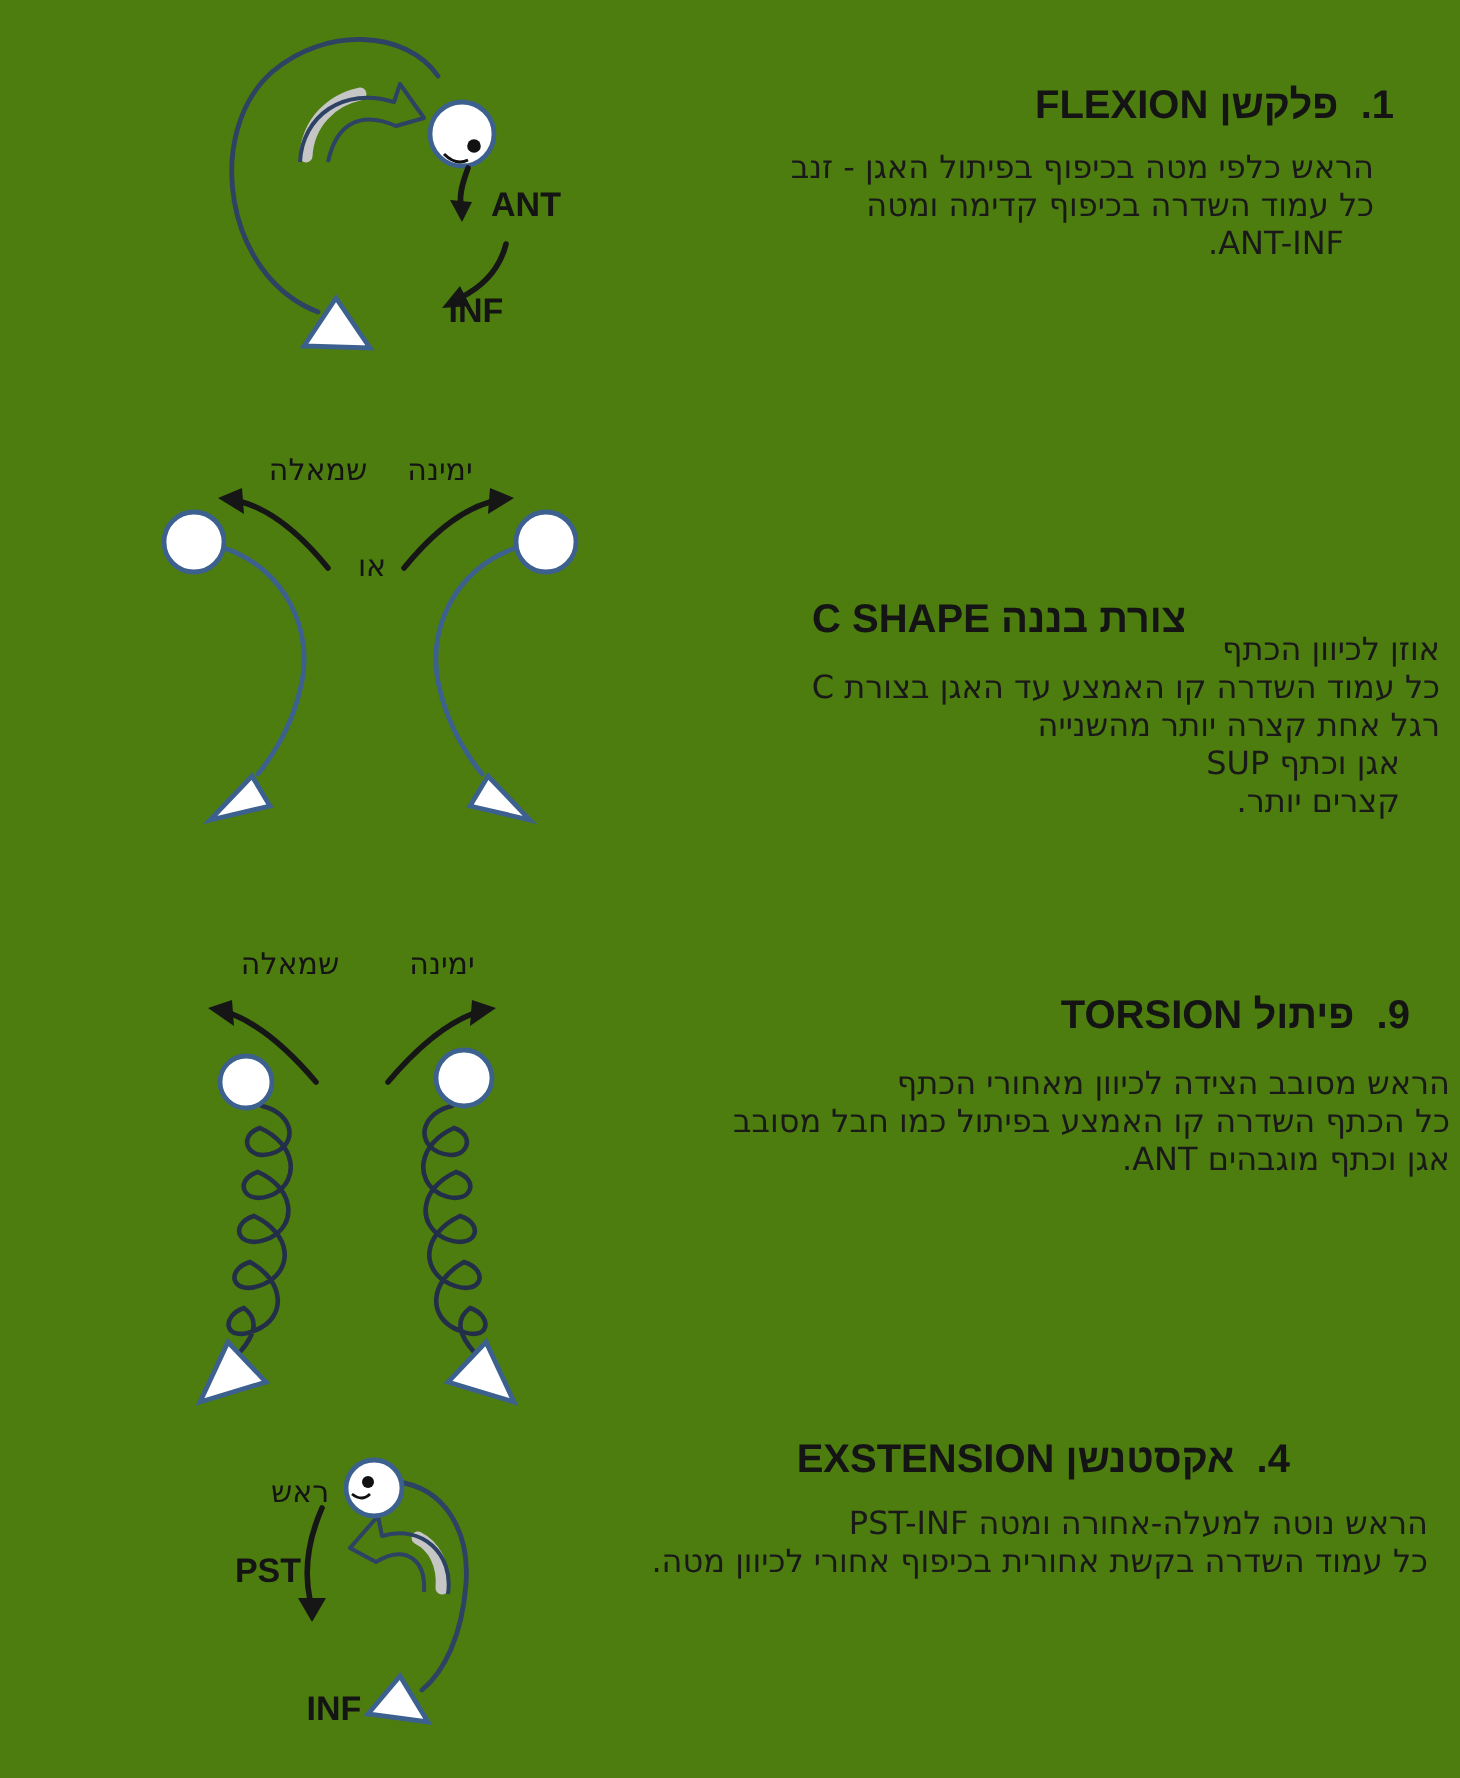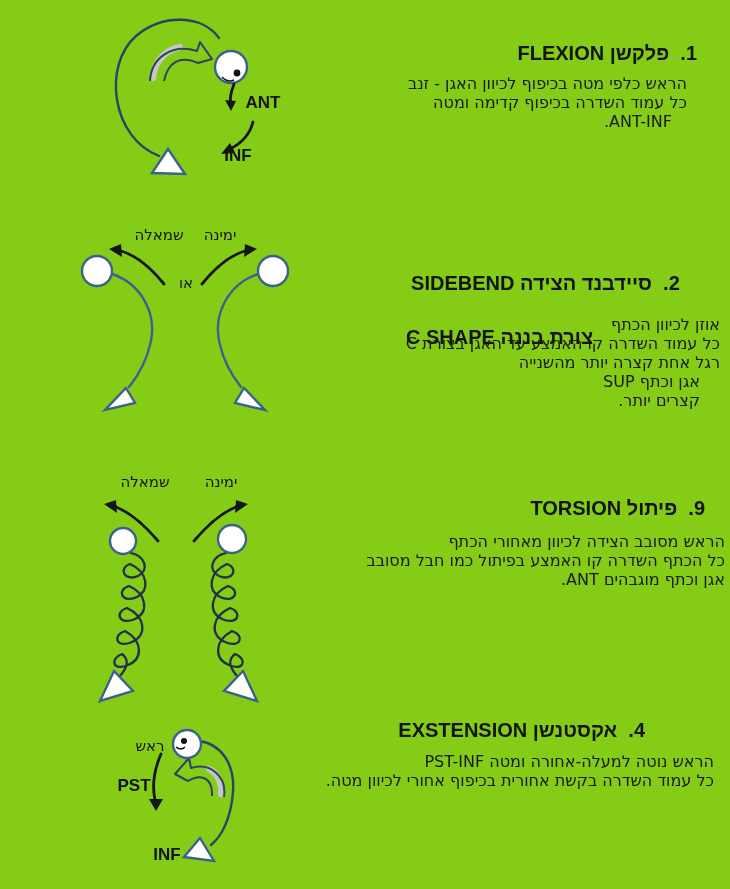--- a/index.html
+++ b/index.html
@@ -1,16 +1,16 @@
 <!DOCTYPE html>
 <html lang="he"><head>
 <meta charset="utf-8">
 <style>
   html,body{margin:0;padding:0;background:#ffffff;}
-  .page{position:relative;width:730px;height:889px;background:#84cc16;overflow:hidden;
+  .page{position:relative;width:730px;height:889px;background:#4d7c0f;overflow:hidden;
         font-family:"DejaVu Sans",sans-serif;}
   .sec-title{position:absolute;direction:rtl;text-align:right;white-space:pre;
              font:700 20px/26px "Liberation Sans","DejaVu Sans",sans-serif;color:#141414;}
   .sec-title .t2{display:block;text-align:left;white-space:pre;}
   .sec-body{position:absolute;direction:rtl;text-align:right;
             font:16px/19px "DejaVu Sans",sans-serif;color:#191919;}
   .sec-body div{white-space:pre;}
   
   #title-1{top:40px;right:33px;}
   #title-2{top:243px;right:28px;width:296px;line-height:27px;}
@@ -38,21 +38,21 @@
   .lbl-en{font:700 17px "Liberation Sans","DejaVu Sans",sans-serif;fill:#141414;}
   .lbl-he{font:15px "DejaVu Sans",sans-serif;fill:#141414;}
 </style>
 </head>
 <body>
 
 <div class="page">
 
   <div class="sec-title" id="title-1">1.  פלקשן FLEXION</div>
   <div class="sec-body" id="body-1">
-    <div>הראש כלפי מטה בכיפוף לכיוון האגן - זנב</div>
+    <div>הראש כלפי מטה בכיפוף בפיתול האגן - זנב</div>
     <div>כל עמוד השדרה בכיפוף קדימה ומטה</div>
     <div>ANT-INF.</div>
   </div>
 
   <svg id="svg-1" width="200" height="190" viewBox="95 8 200 190">
     <path class="curve" d="M 159 156 C 112 138 102 66 136 36 C 163 13 203 15 219 38"></path>
     <polygon class="shape" points="168,149 185,174 152,173"></polygon>
     <path class="bandgrey" d="M 153 78 C 154 61 166 50 180 47"></path>
     <path class="band" d="M 150 81 C 151 58 172 43 197 51 L 200 42 L 212 59 L 198 63 C 180 55 168 62 164 81"></path>
     <circle class="shape" cx="231" cy="67" r="16"></circle>
@@ -60,21 +60,20 @@
     <path d="M 222 77 Q 228 83 234 80" stroke="#111111" stroke-width="1.5" fill="none"></path>
     <path class="blk" d="M 234 84 C 231 92 229 99 231 104"></path>
     <polygon class="blkhead" points="231,111 225,100 236,101"></polygon>
     <text class="lbl-en" x="263" y="108" text-anchor="middle">ANT</text>
     <path class="blk" d="M 253 122 C 250 134 242 143 230 149"></path>
     <polygon class="blkhead" points="221,154 230,143 235,153"></polygon>
     <text class="lbl-en" x="238" y="161" text-anchor="middle">INF</text>
   </svg>
 
   <div class="sec-title" id="title-2">
-    <span>2.  סיידבנד הצידה SIDEBEND</span>
     <span class="t2">צורת בננה C SHAPE</span>
   </div>
   <div class="sec-body" id="body-2">
     <div>אוזן לכיוון הכתף</div>
     <div>כל עמוד השדרה קו האמצע עד האגן בצורת C</div>
     <div>רגל אחת קצרה יותר מהשנייה</div>
     <div>אגן וכתף SUP</div>
     <div>קצרים יותר.</div>
   </div>
 

